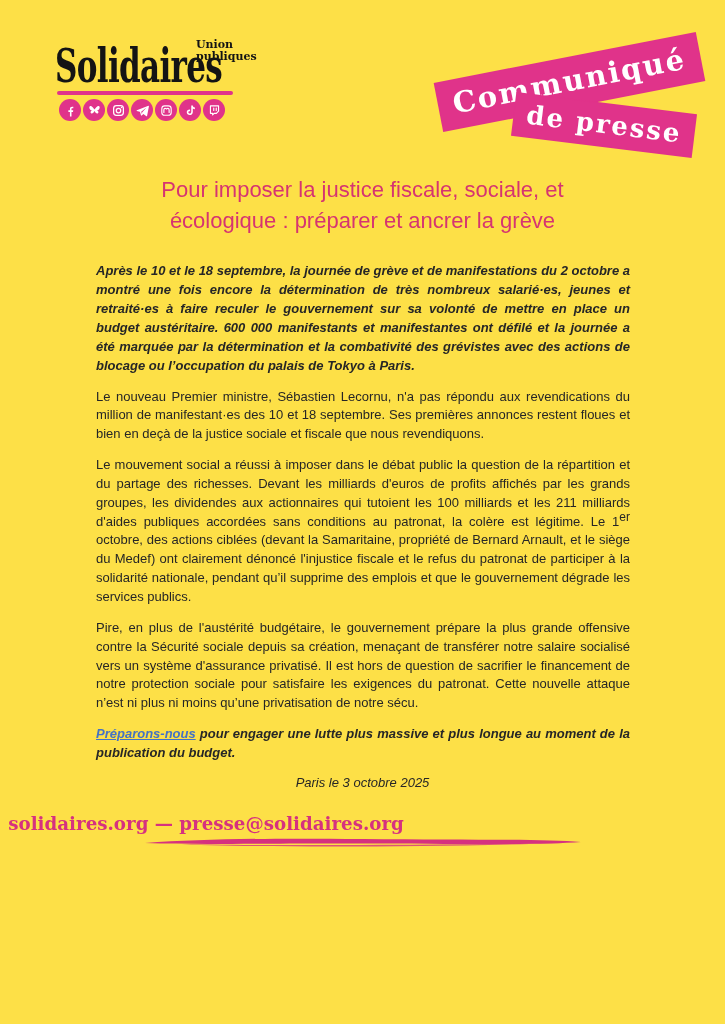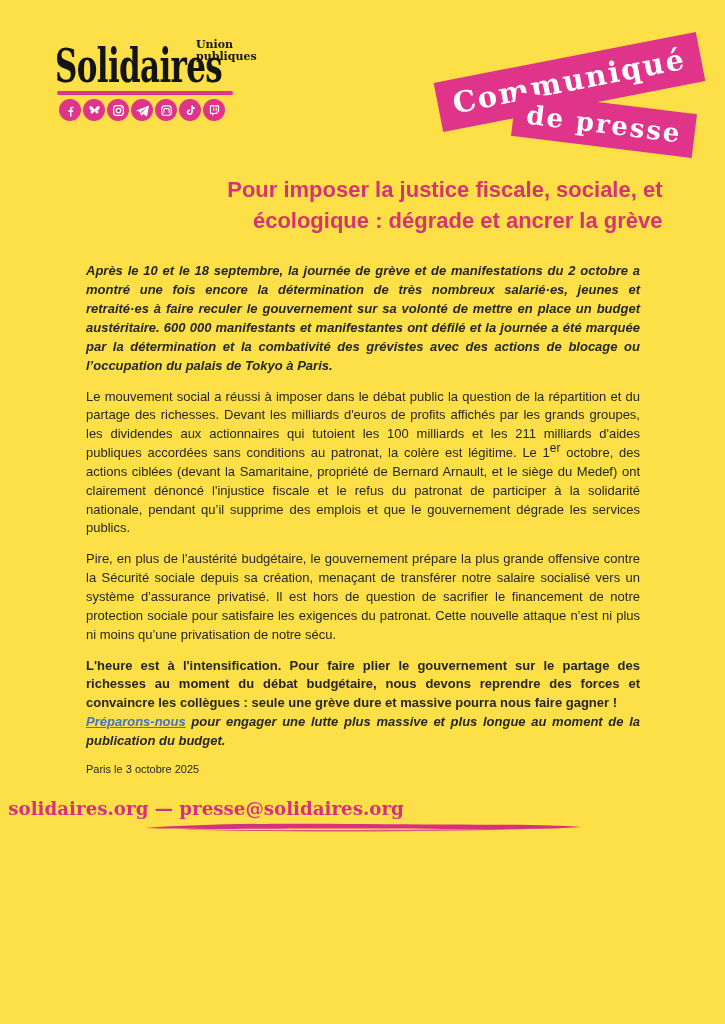--- a/index.html
+++ b/index.html
@@ -38,34 +38,34 @@
   .ribbon {
     position:absolute; background:#e0338a; color:#ffffff;
     font-family:"DejaVu Serif", serif; font-weight:bold; white-space:nowrap;
     box-shadow:0 0 0 1px #e0338a;
   }
   .ribbon-1 { left:437px; top:58px; font-size:29px; letter-spacing:2px; padding:6px 14px 8px; transform:rotate(-11deg); }
   .ribbon-2 { left:514px; top:104px; font-size:26px; letter-spacing:2px; padding:5px 12px 7px; transform:rotate(7deg); }
 
   
   .title {
-    margin:12px auto 26px; width:600px; text-align:right;
-    color:#d63471; font-weight:bold; font-size:22px; line-height:1.42;
+    margin:12px auto 26px; width:600px; text-align:center;
+    color:#d63471; font-weight:normal; font-size:22px; line-height:1.42;
   }
 
   
   .body { padding:0 85px 0 86px; font-size:13px; line-height:1.45; text-align:justify; }
-  .body p { margin:0 0 12px; }
+  .body p { margin:0 10px 12px; }
   .p-intro { font-weight:bold; font-style:italic; }
   .p-strong { font-weight:bold; margin-bottom:0 !important; }
   .p-link-line { font-weight:bold; margin-top:0 !important;font-style:italic; }
   .p-link-line a { color:#4472c4; text-decoration:underline; font-weight:bold; }
   sup { font-size:12px; line-height:0; }
 
-  .dateline { margin:9px 86px 0; text-align:left; font-size:11px; }
+  .dateline { margin:9px 86px 0; text-align:center; font-style:italic; font-size:13px; }
 
   
   .footer { margin-top:22px; text-align:left; }
   .footer-links {
     display:inline-block; color:#d6317f; font-family:"DejaVu Serif", serif;
     font-weight:bold; font-size:19px; letter-spacing:0; text-decoration:none;
     transform:scaleX(0.96); transform-origin:center;
   }
   .footer-underline { display:block; margin:2px auto 0; width:440px; height:12px; }
 </style>
@@ -126,34 +126,34 @@
         </span>
       </div>
     </div>
 
     <div class="ribbon ribbon-1">Communiqué</div>
     <div class="ribbon ribbon-2">de presse</div>
   </div>
 
   <h1 class="title">
     <span>Pour imposer la justice fiscale, sociale, et</span><br>
-    <span>écologique : dégrade et ancrer la grève</span>
+    <span>écologique : préparer et ancrer la grève</span>
   </h1>
 
   <div class="body">
 
     <p class="p-intro">Après le 10 et le 18 septembre, la journée de grève et de manifestations du 2 octobre a montré une fois encore la détermination de très nombreux salarié·es, jeunes et retraité·es à faire reculer le gouvernement sur sa volonté de mettre en place un budget austéritaire. 600 000 manifestants et manifestantes ont défilé et la journée a été marquée par la détermination et la combativité des grévistes avec des actions de blocage ou l’occupation du palais de Tokyo à Paris.</p>
 
+    <p>Le nouveau Premier ministre, Sébastien Lecornu, n'a pas répondu aux revendications du million de manifestant·es des 10 et 18 septembre. Ses premières annonces restent floues et bien en deçà de la justice sociale et fiscale que nous revendiquons.</p>
 
     <p><span>Le mouvement social a réussi à imposer dans le débat public la question de la répartition et du partage des richesses. Devant les milliards d'euros de profits affichés par les grands groupes, les dividendes aux actionnaires qui tutoient les 100 milliards et les 211 milliards d'aides publiques accordées sans conditions au patronat, la colère est légitime. Le 1</span><sup>er</sup><span> octobre, des actions ciblées (devant la Samaritaine, propriété de Bernard Arnault, et le siège du Medef) ont clairement dénoncé l'injustice fiscale et le refus du patronat de participer à la solidarité nationale, pendant qu’il supprime des emplois et que le gouvernement dégrade les services publics.</span></p>
 
     <p>Pire, en plus de l'austérité budgétaire, le gouvernement prépare la plus grande offensive contre la Sécurité sociale depuis sa création, menaçant de transférer notre salaire socialisé vers un système d'assurance privatisé. Il est hors de question de sacrifier le financement de notre protection sociale pour satisfaire les exigences du patronat. Cette nouvelle attaque n’est ni plus ni moins qu’une privatisation de notre sécu.</p>
 
 
-    <p class="p-strong">L'heure est à l'intensification. Pour faire plier le gouvernement sur le partage des richesses au moment du débat budgétaire, nous devons reprendre des forces et convaincre les collègues : seule une grève dure et massive pourra nous faire gagner !</p>
 
     <p class="p-link-line"><a href="#">Préparons-nous</a><span> pour engager une lutte plus massive et plus longue au moment de la publication du budget.</span></p>
   </div>
 
   <div class="dateline">Paris le 3 octobre 2025</div>
 
   <div class="footer">
     <a href="#" class="footer-links">solidaires.org — presse@solidaires.org</a>
     <svg class="footer-underline" viewBox="0 0 440 12" preserveAspectRatio="none">
       <path fill="#d6317f" d="M2 7 C60 3 120 2 220 3 C320 4 400 3 438 6 C400 9 320 8 220 7.5 C120 7 60 9 2 7 Z"></path>

